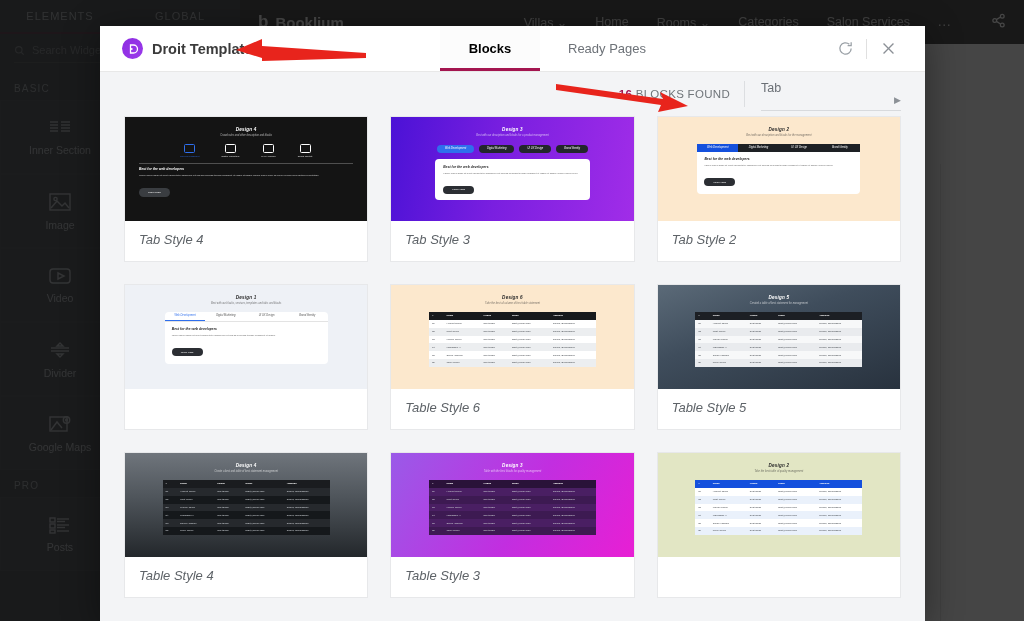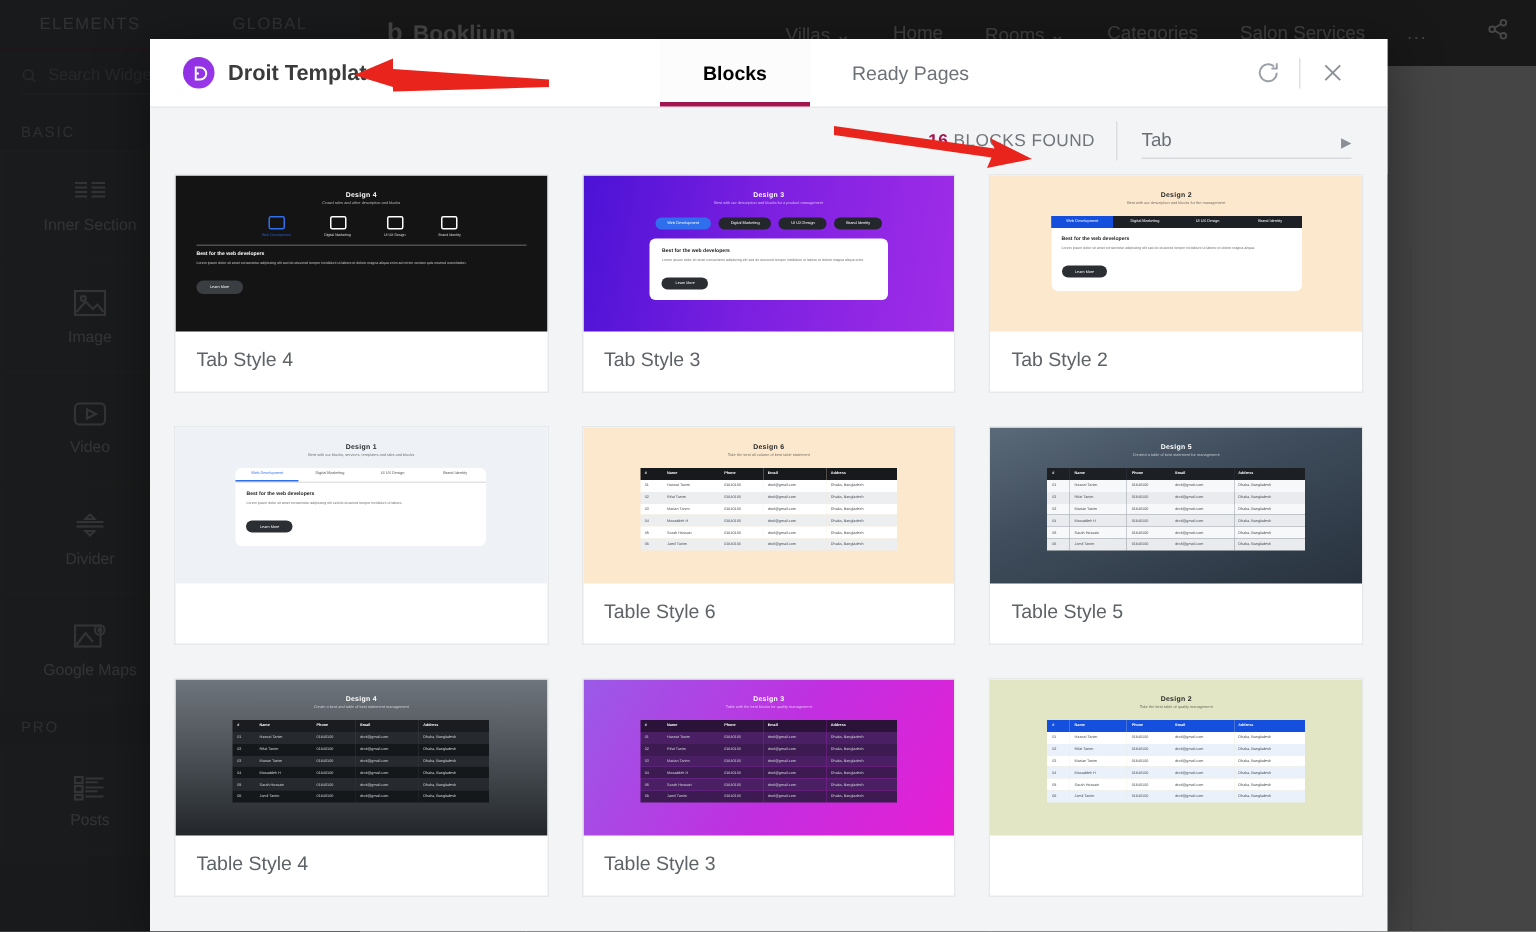--- a/index.html
+++ b/index.html
@@ -124,27 +124,27 @@
   .search-box input {
     border: none; outline: none; background: transparent; flex: 1;
     font-size: 12px; color: #6a6f75; font-family: "Liberation Sans", sans-serif;
   }
   .search-box input::placeholder { color: #a6abb0; }
   .toolbar-right { margin-left: auto; display: flex; align-items: center; gap: 0; }
   .blocks-found { font-size: 11.5px; color: #70757a; letter-spacing: .3px; padding-right: 14px; }
   .blocks-found b { color: #a3154f; font-weight: bold; }
   .vsep { width: 1px; height: 26px; background: #dcdee1; }
   .tab-select {
-    width: 140px; margin-left: 16px; display: flex; align-items: flex-end;
-    border-bottom: 1px solid #d8dadd; padding-bottom: 5px; margin-top: 4px;
+    width: 140px; margin-left: 16px; display: flex; align-items: flex-start;
+    border-bottom: 1px solid #d8dadd; padding-bottom: 5px; margin-top: 4px; flex-direction: column;
   }
   .tab-select span { font-size: 12.5px; color: #6a6f75; }
   .tab-select .caret { margin-left: auto; color: #8b9096; font-size: 9px; }
 
-  .grid-scroll { flex: 1; overflow: hidden; padding: 0 16px; }
+  .grid-scroll { flex: 1; overflow: hidden; padding: 0 24px; font-style: italic; }
   .grid {
     display: grid; grid-template-columns: repeat(3, 1fr);
     column-gap: 22px; row-gap: 22px;
   }
   .card {
     background: #fff; border: 1px solid #e7e8ea;
     display: flex; flex-direction: column; overflow: hidden;
   }
   .thumb { height: 104px; position: relative; overflow: hidden; }
   .card-label { padding: 11px 14px 14px; font-size: 13px; color: #5e6368; }

